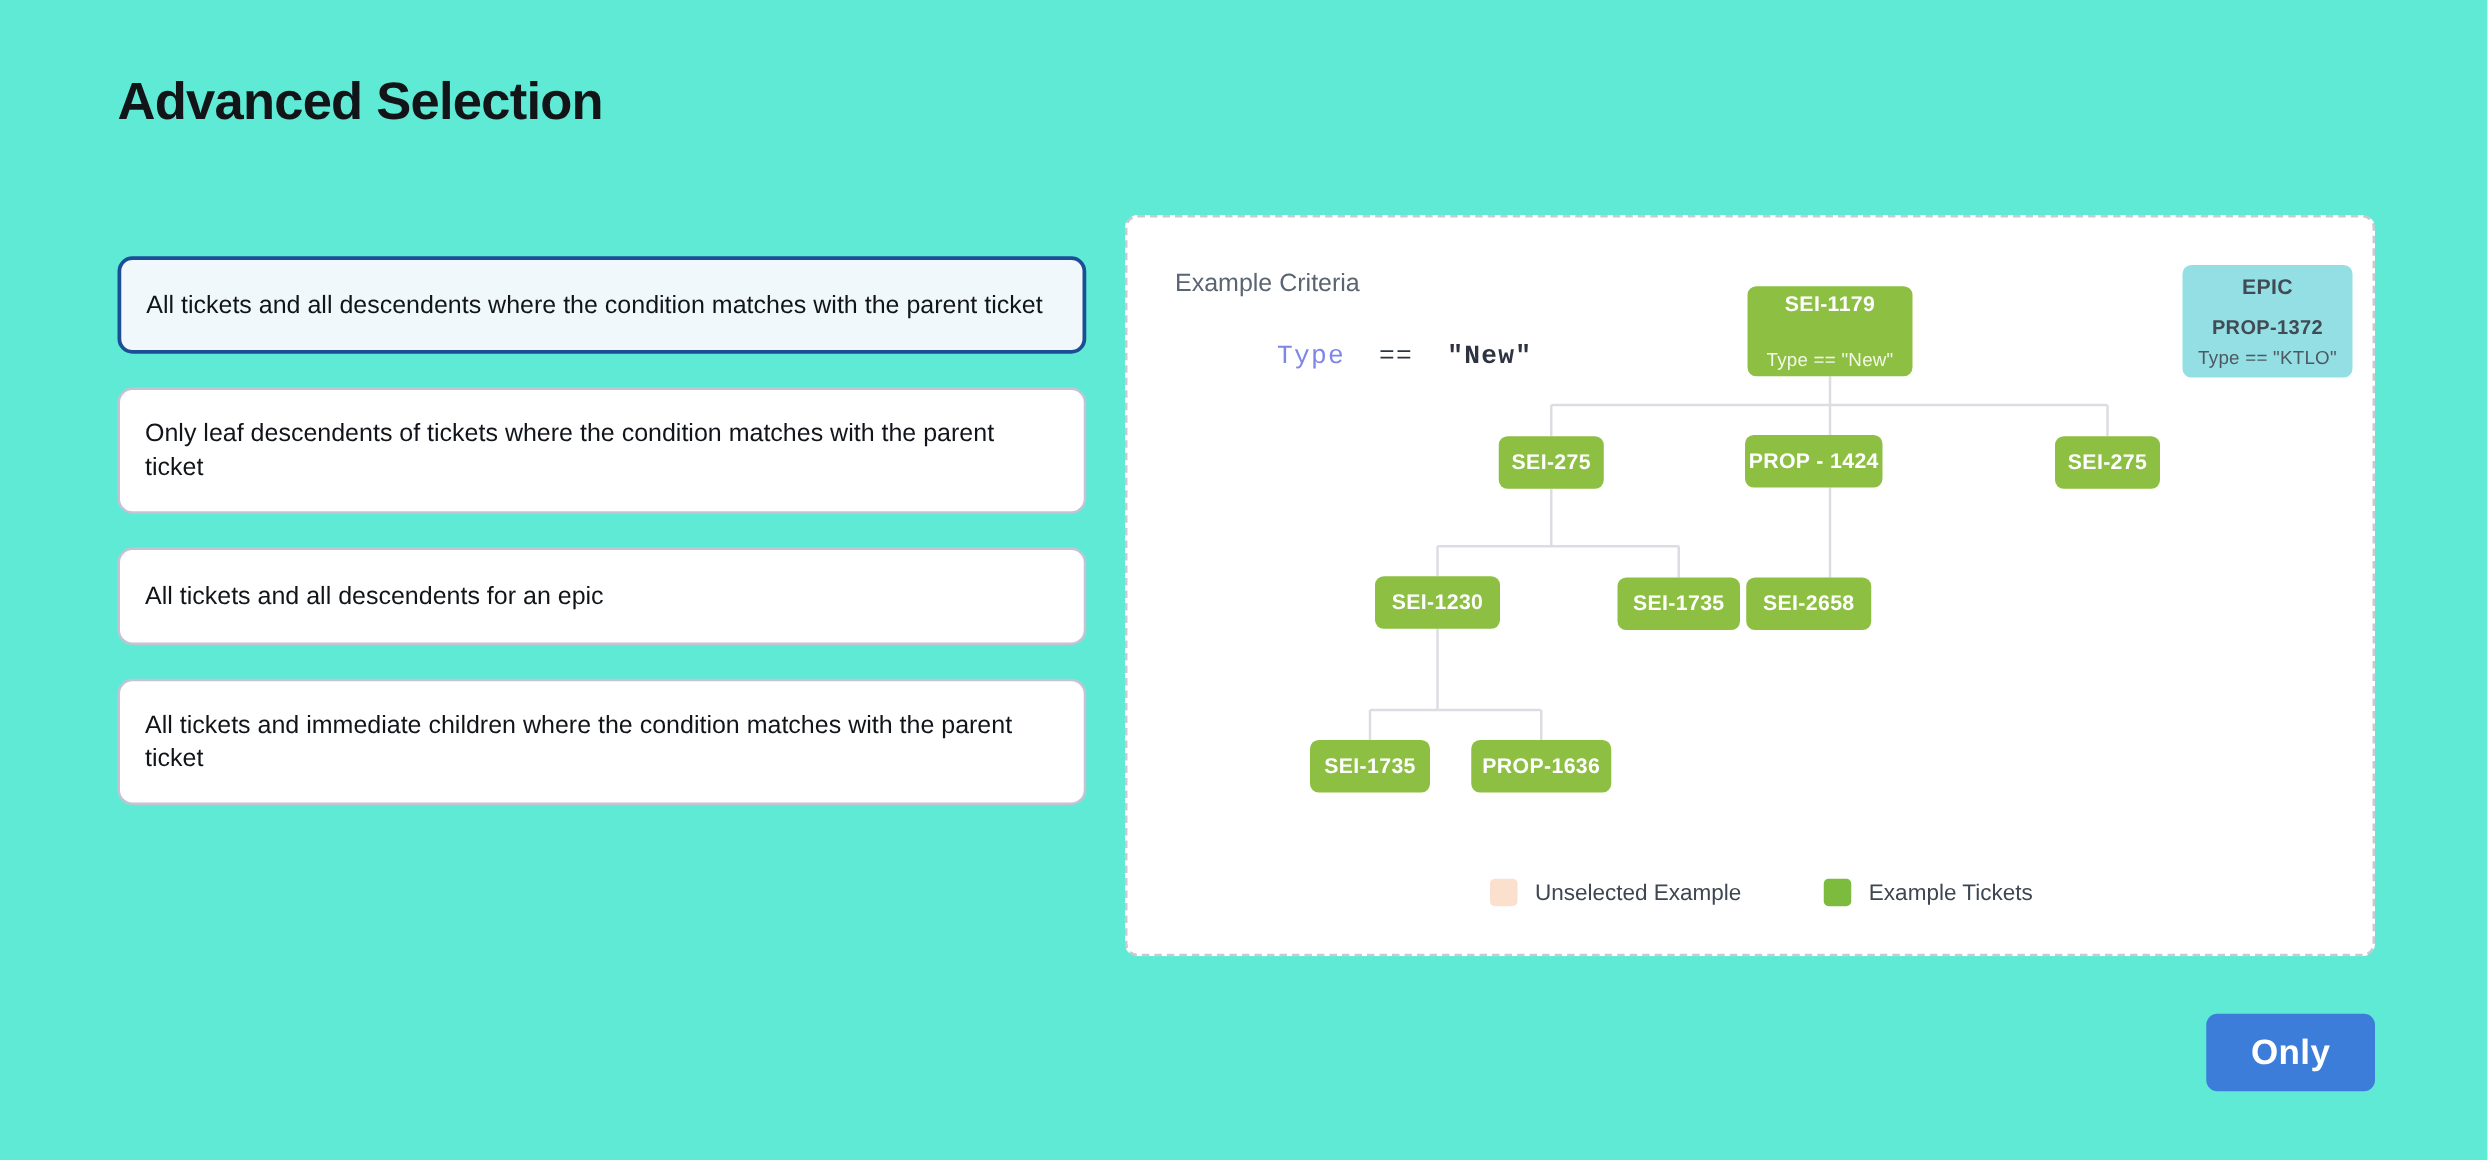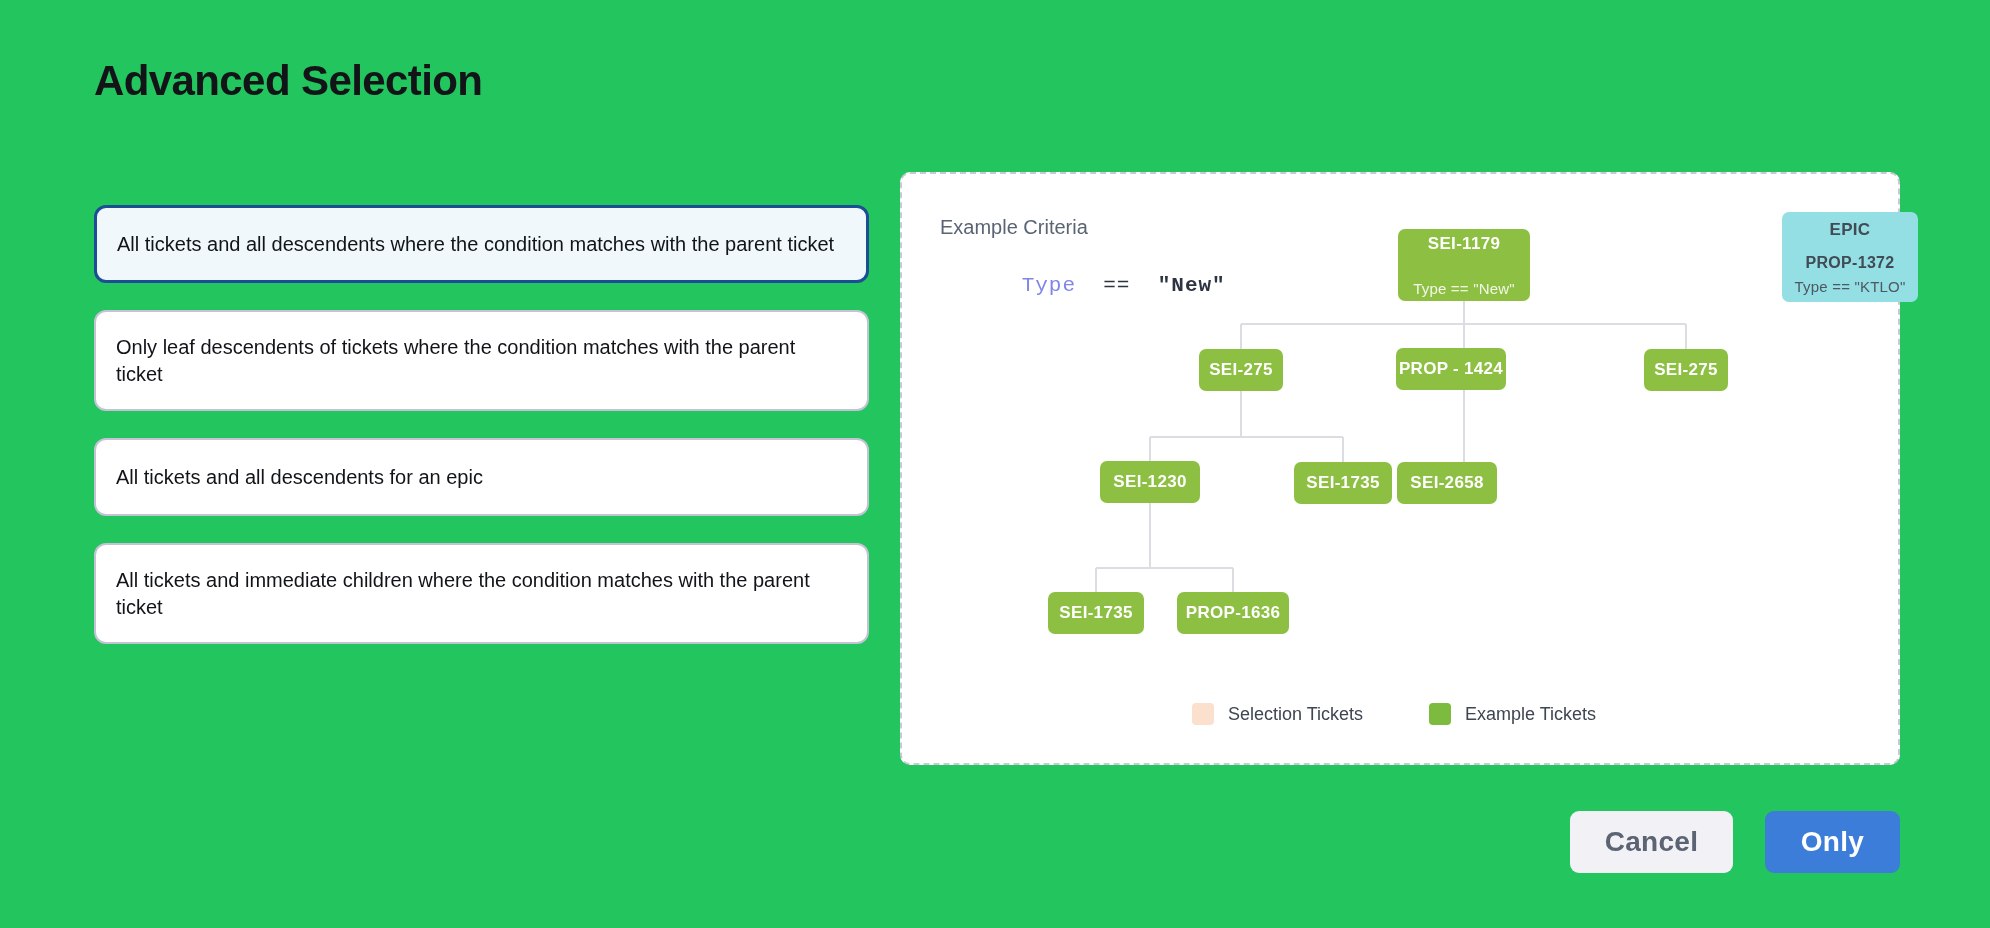--- a/index.html
+++ b/index.html
@@ -9,21 +9,21 @@
     height: 928px;
     background: #ffffff;
     font-family: "Liberation Sans", sans-serif;
     overflow: hidden;
   }
 
   .page {
     position: relative;
     width: 1990px;
     height: 928px;
-    background: #22c55e;
+    background: #5eead4;
   }
 
   
   .page-title {
     position: absolute;
     left: 94px;
     top: 57px;
     font-size: 42px;
     font-weight: bold;
     color: #121417;
@@ -138,21 +138,21 @@
     color: #414b55;
   }
   .node.epic .sub {
     color: #4e5863;
     font-size: 15px;
     font-weight: normal;
   }
 
   
   #n-root  { left: 496px; top: 55px;  width: 132px; height: 72px; gap: 20px; }
-  #n-epic  { left: 880px; top: 38px;  width: 136px; height: 90px; }
+  #n-epic  { left: 844px; top: 38px;  width: 136px; height: 90px; }
 
   #n-c1    { left: 297px; top: 175px; width: 84px;  height: 42px; }
   #n-c2    { left: 494px; top: 174px; width: 110px; height: 42px; }
   #n-c3    { left: 742px; top: 175px; width: 84px;  height: 42px; }
 
   #n-d1    { left: 198px; top: 287px; width: 100px; height: 42px; }
   #n-d2    { left: 392px; top: 288px; width: 98px;  height: 42px; }
   #n-d3    { left: 495px; top: 288px; width: 100px; height: 42px; }
 
   #n-e1    { left: 146px; top: 418px; width: 96px;  height: 42px; }
@@ -311,29 +311,28 @@
       <div class="node" id="n-e1">
         <span>SEI-1735</span>
       </div>
       <div class="node" id="n-e2">
         <span>PROP-1636</span>
       </div>
 
       <div class="legend">
         <div class="legend-item">
           <span class="legend-swatch unselected"></span>
-          <span class="legend-label">Selection Tickets</span>
+          <span class="legend-label">Unselected Example</span>
         </div>
         <div class="legend-item">
           <span class="legend-swatch selected"></span>
           <span class="legend-label">Example Tickets</span>
         </div>
       </div>
 
     </div>
   </div>
 
   <div class="footer">
-    <button class="btn btn-cancel">Cancel</button>
     <button class="btn btn-save">Only</button>
   </div>
 
 </div>
 
 </body></html>

